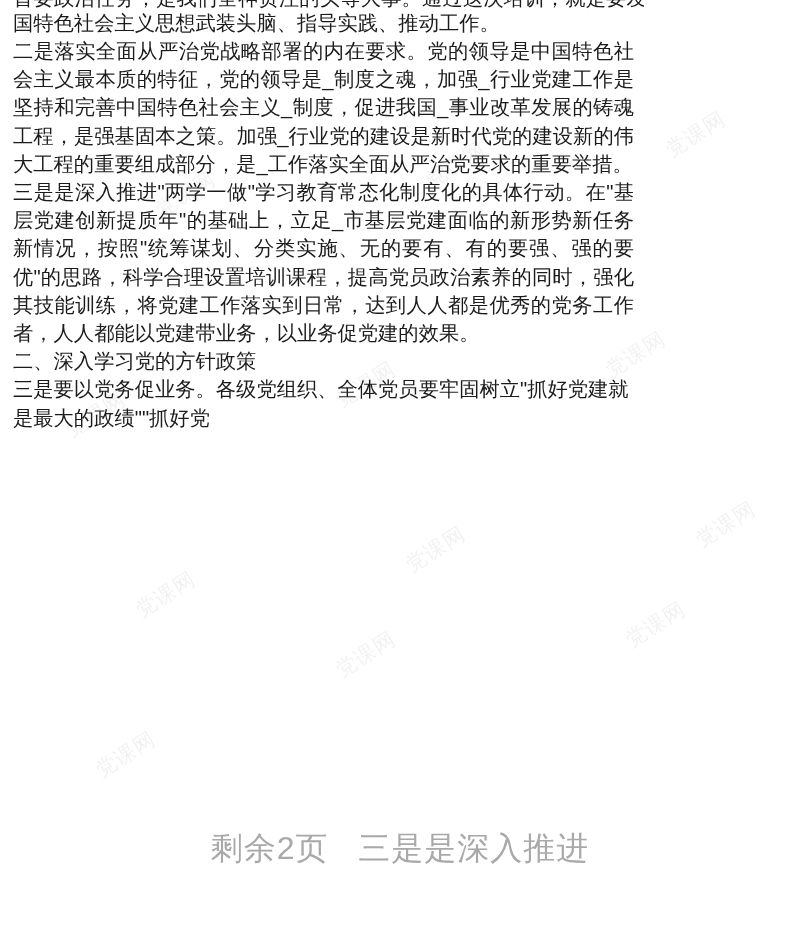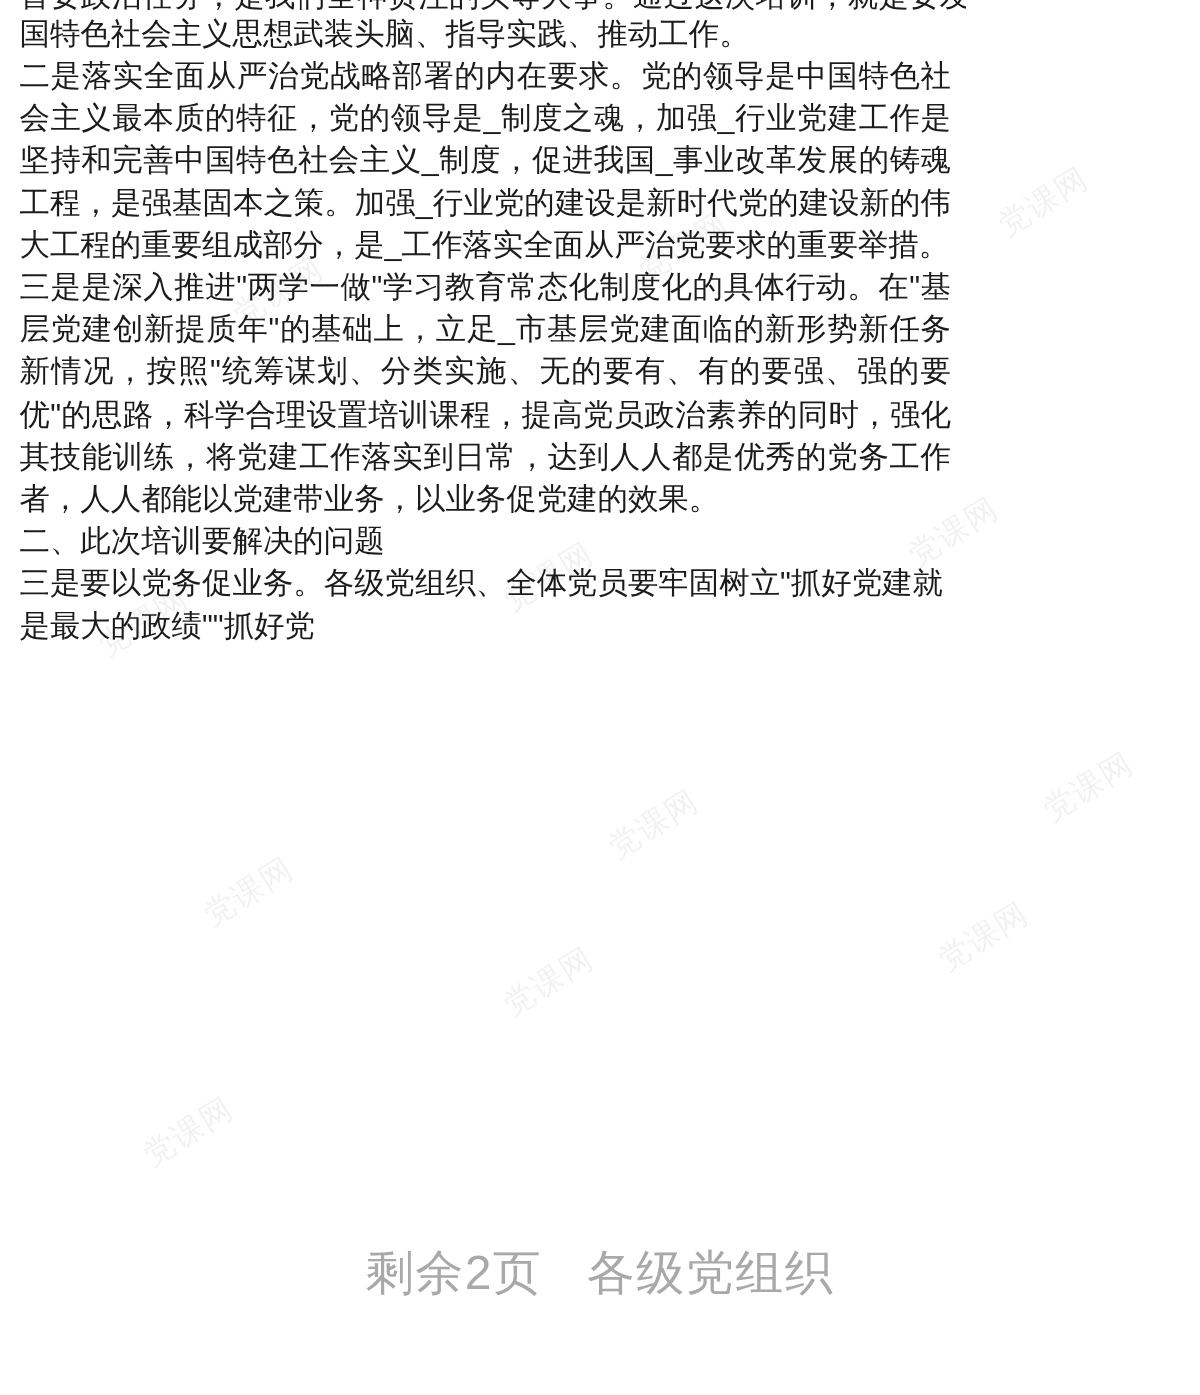--- a/index.html
+++ b/index.html
@@ -128,24 +128,24 @@
     <div id="para-clipped-wrap">
       <p id="para-clipped" class="para">首要政治任务，是我们全神贯注的头等大事。通过这次培训，就是要发挥示范效应，带动全体党员增强学习宣传贯彻十九大精神的政治自觉、思想自觉和行动自觉，带动全体党员认清国情、世情、坚定理想信念、牢固树立"四个意识"，坚定"四个自信"，自觉用习近平新时代中国特色社会主义思想武装头脑、指导实践、推动工作。</p>
     </div>
 
     <p class="para" style="margin-top:-116px; clip-path: inset(116px 0 0 0);">首要政治任务，是我们全神贯注的头等大事。通过这次培训，就是要发挥示范效应，带动全体党员增强学习宣传贯彻十九大精神的政治自觉、思想自觉和行动自觉，带动全体党员认清国情、世情、坚定理想信念、牢固树立"四个意识"，坚定"四个自信"，自觉用习近平新时代中国特色社会主义思想武装头脑、指导实践、推动工作。</p>
 
     <p class="para">二是落实全面从严治党战略部署的内在要求。党的领导是中国特色社会主义最本质的特征，党的领导是_制度之魂，加强_行业党建工作是坚持和完善中国特色社会主义_制度，促进我国_事业改革发展的铸魂工程，是强基固本之策。加强_行业党的建设是新时代党的建设新的伟大工程的重要组成部分，是_工作落实全面从严治党要求的重要举措。</p>
 
     <p class="para">三是是深入推进"两学一做"学习教育常态化制度化的具体行动。在"基层党建创新提质年"的基础上，立足_市基层党建面临的新形势新任务新情况，按照"统筹谋划、分类实施、无的要有、有的要强、强的要优"的思路，科学合理设置培训课程，提高党员政治素养的同时，强化其技能训练，将党建工作落实到日常，达到人人都是优秀的党务工作者，人人都能以党建带业务，以业务促党建的效果。</p>
 
-    <p class="para para-heading">二、此次培训要解决的问题</p>
+    <p class="para para-heading">二、深入学习党的方针政策</p>
 
 
 
 
     <p class="para para-last">三是要以党务促业务。各级党组织、全体党员要牢固树立"抓好党建就是最大的政绩""抓好党</p>
 
   </div>
 
-  <div id="footer-notice">剩余2页   各级党组织</div>
+  <div id="footer-notice">剩余2页   三是是深入推进</div>
 
 </div>
 
 </body></html>

